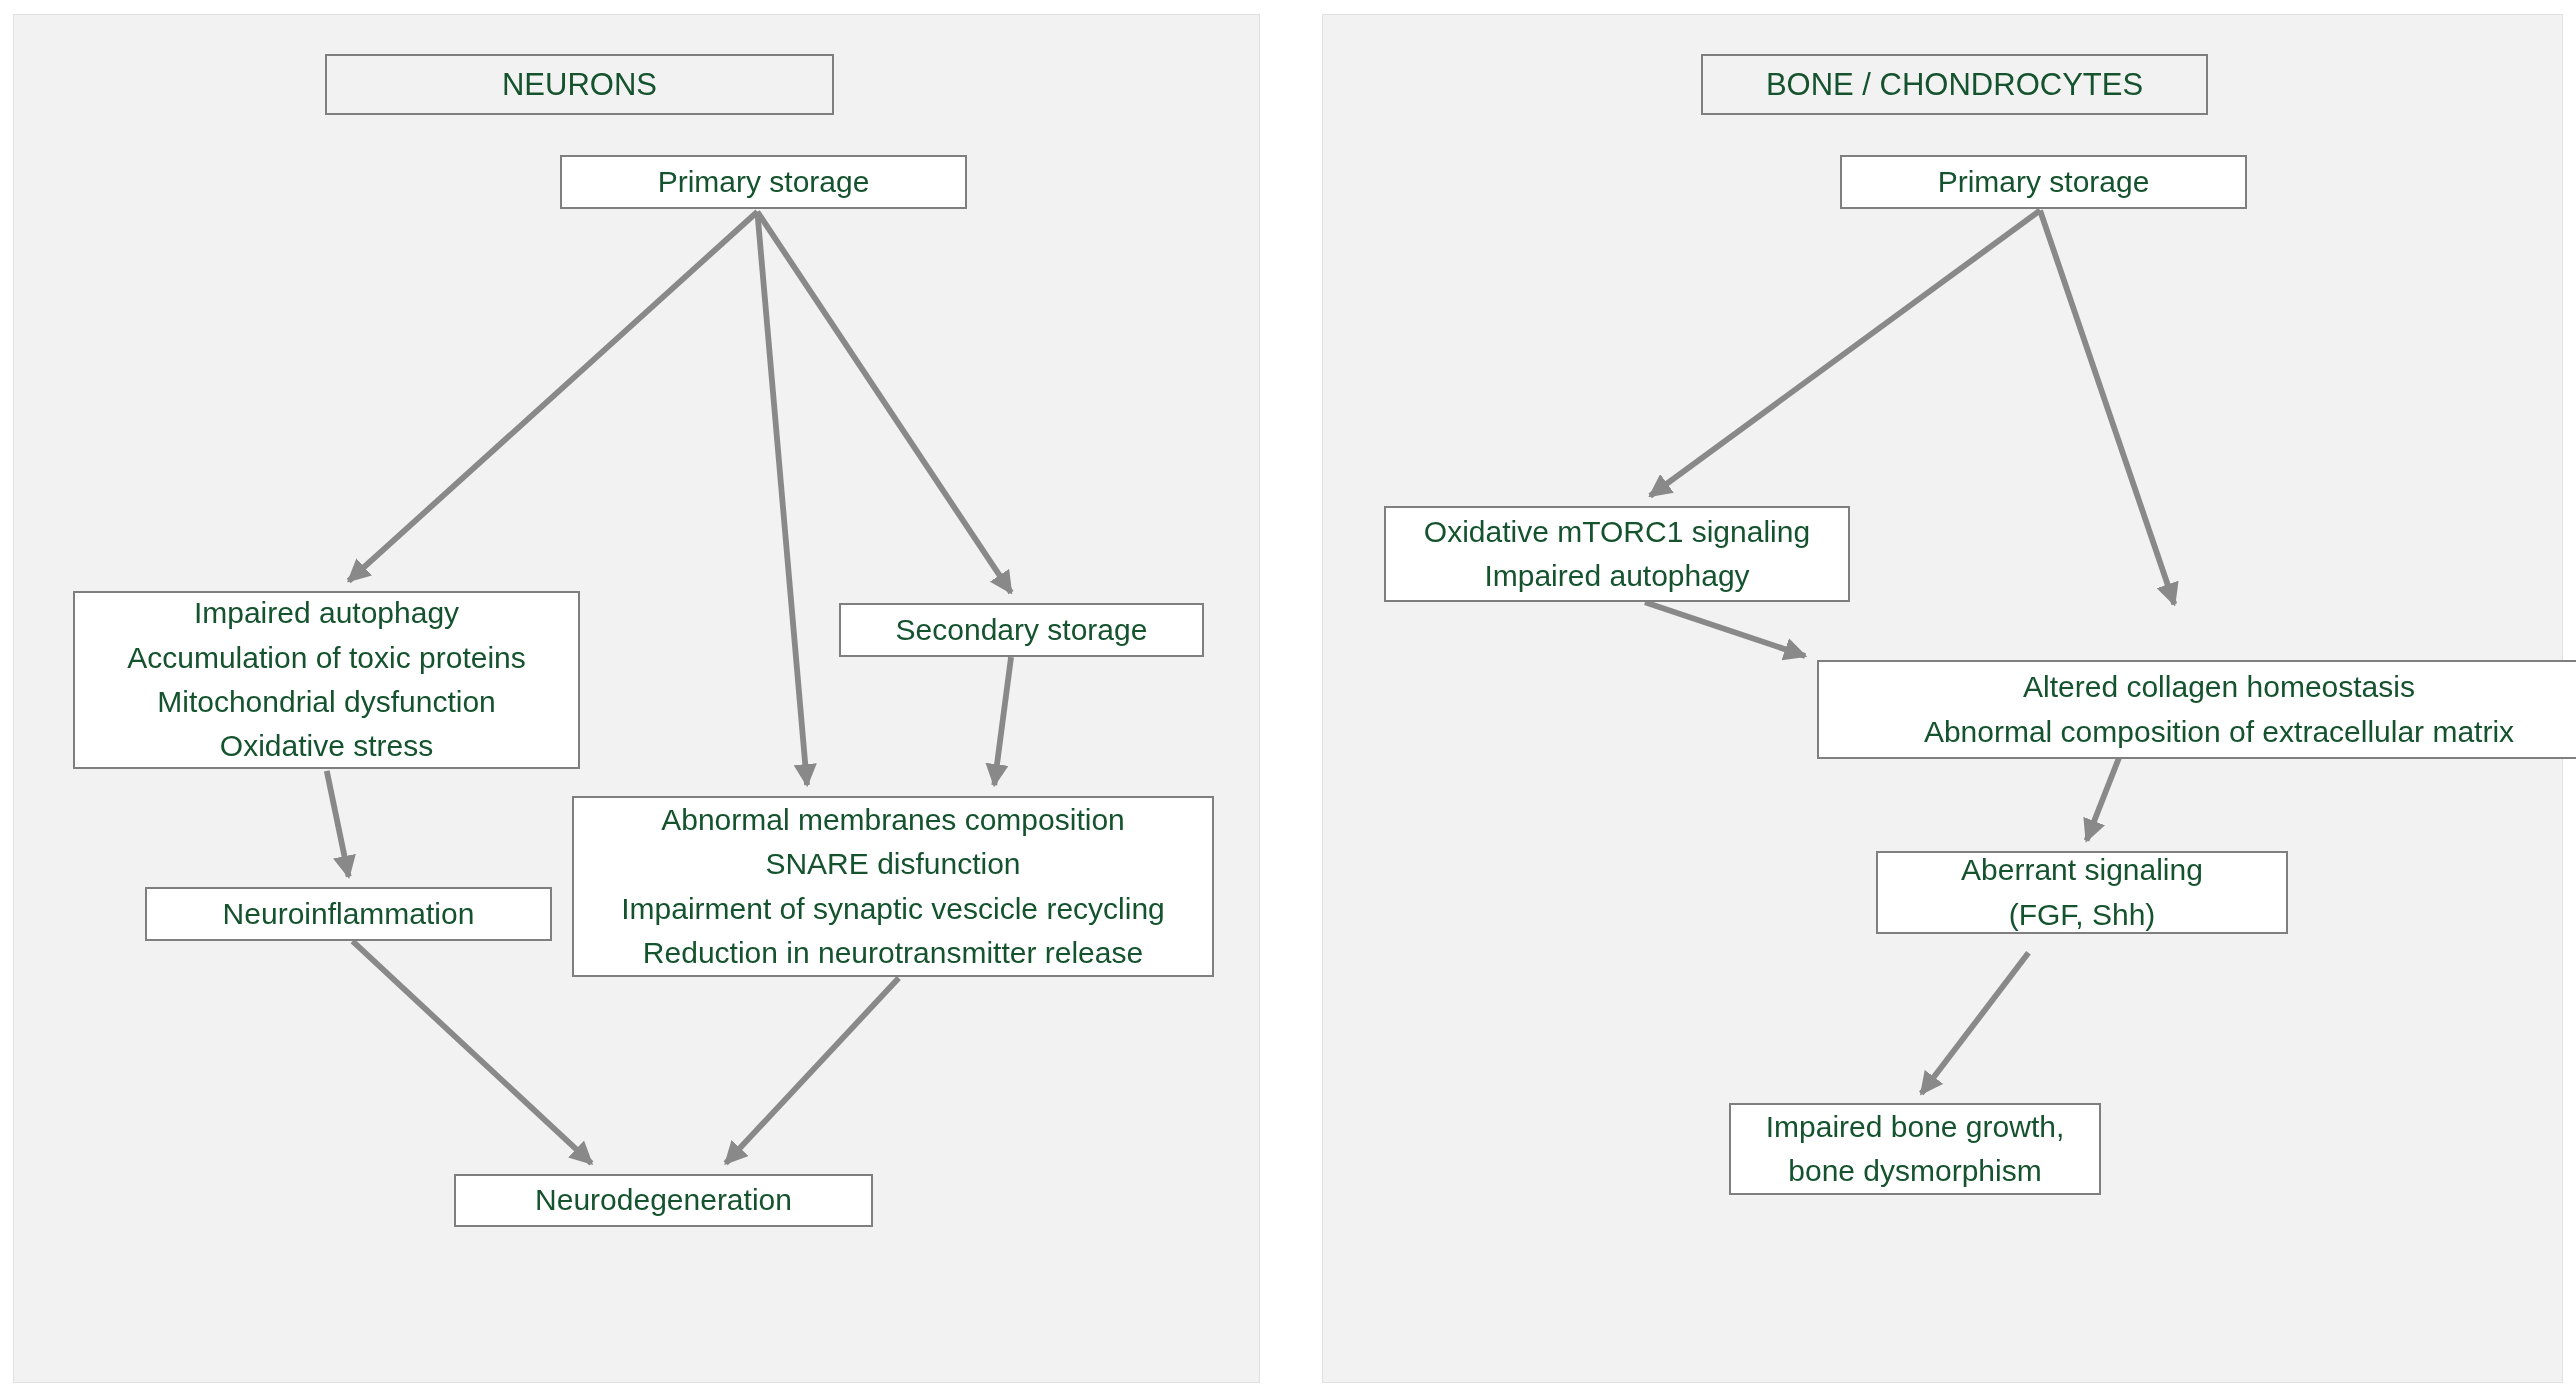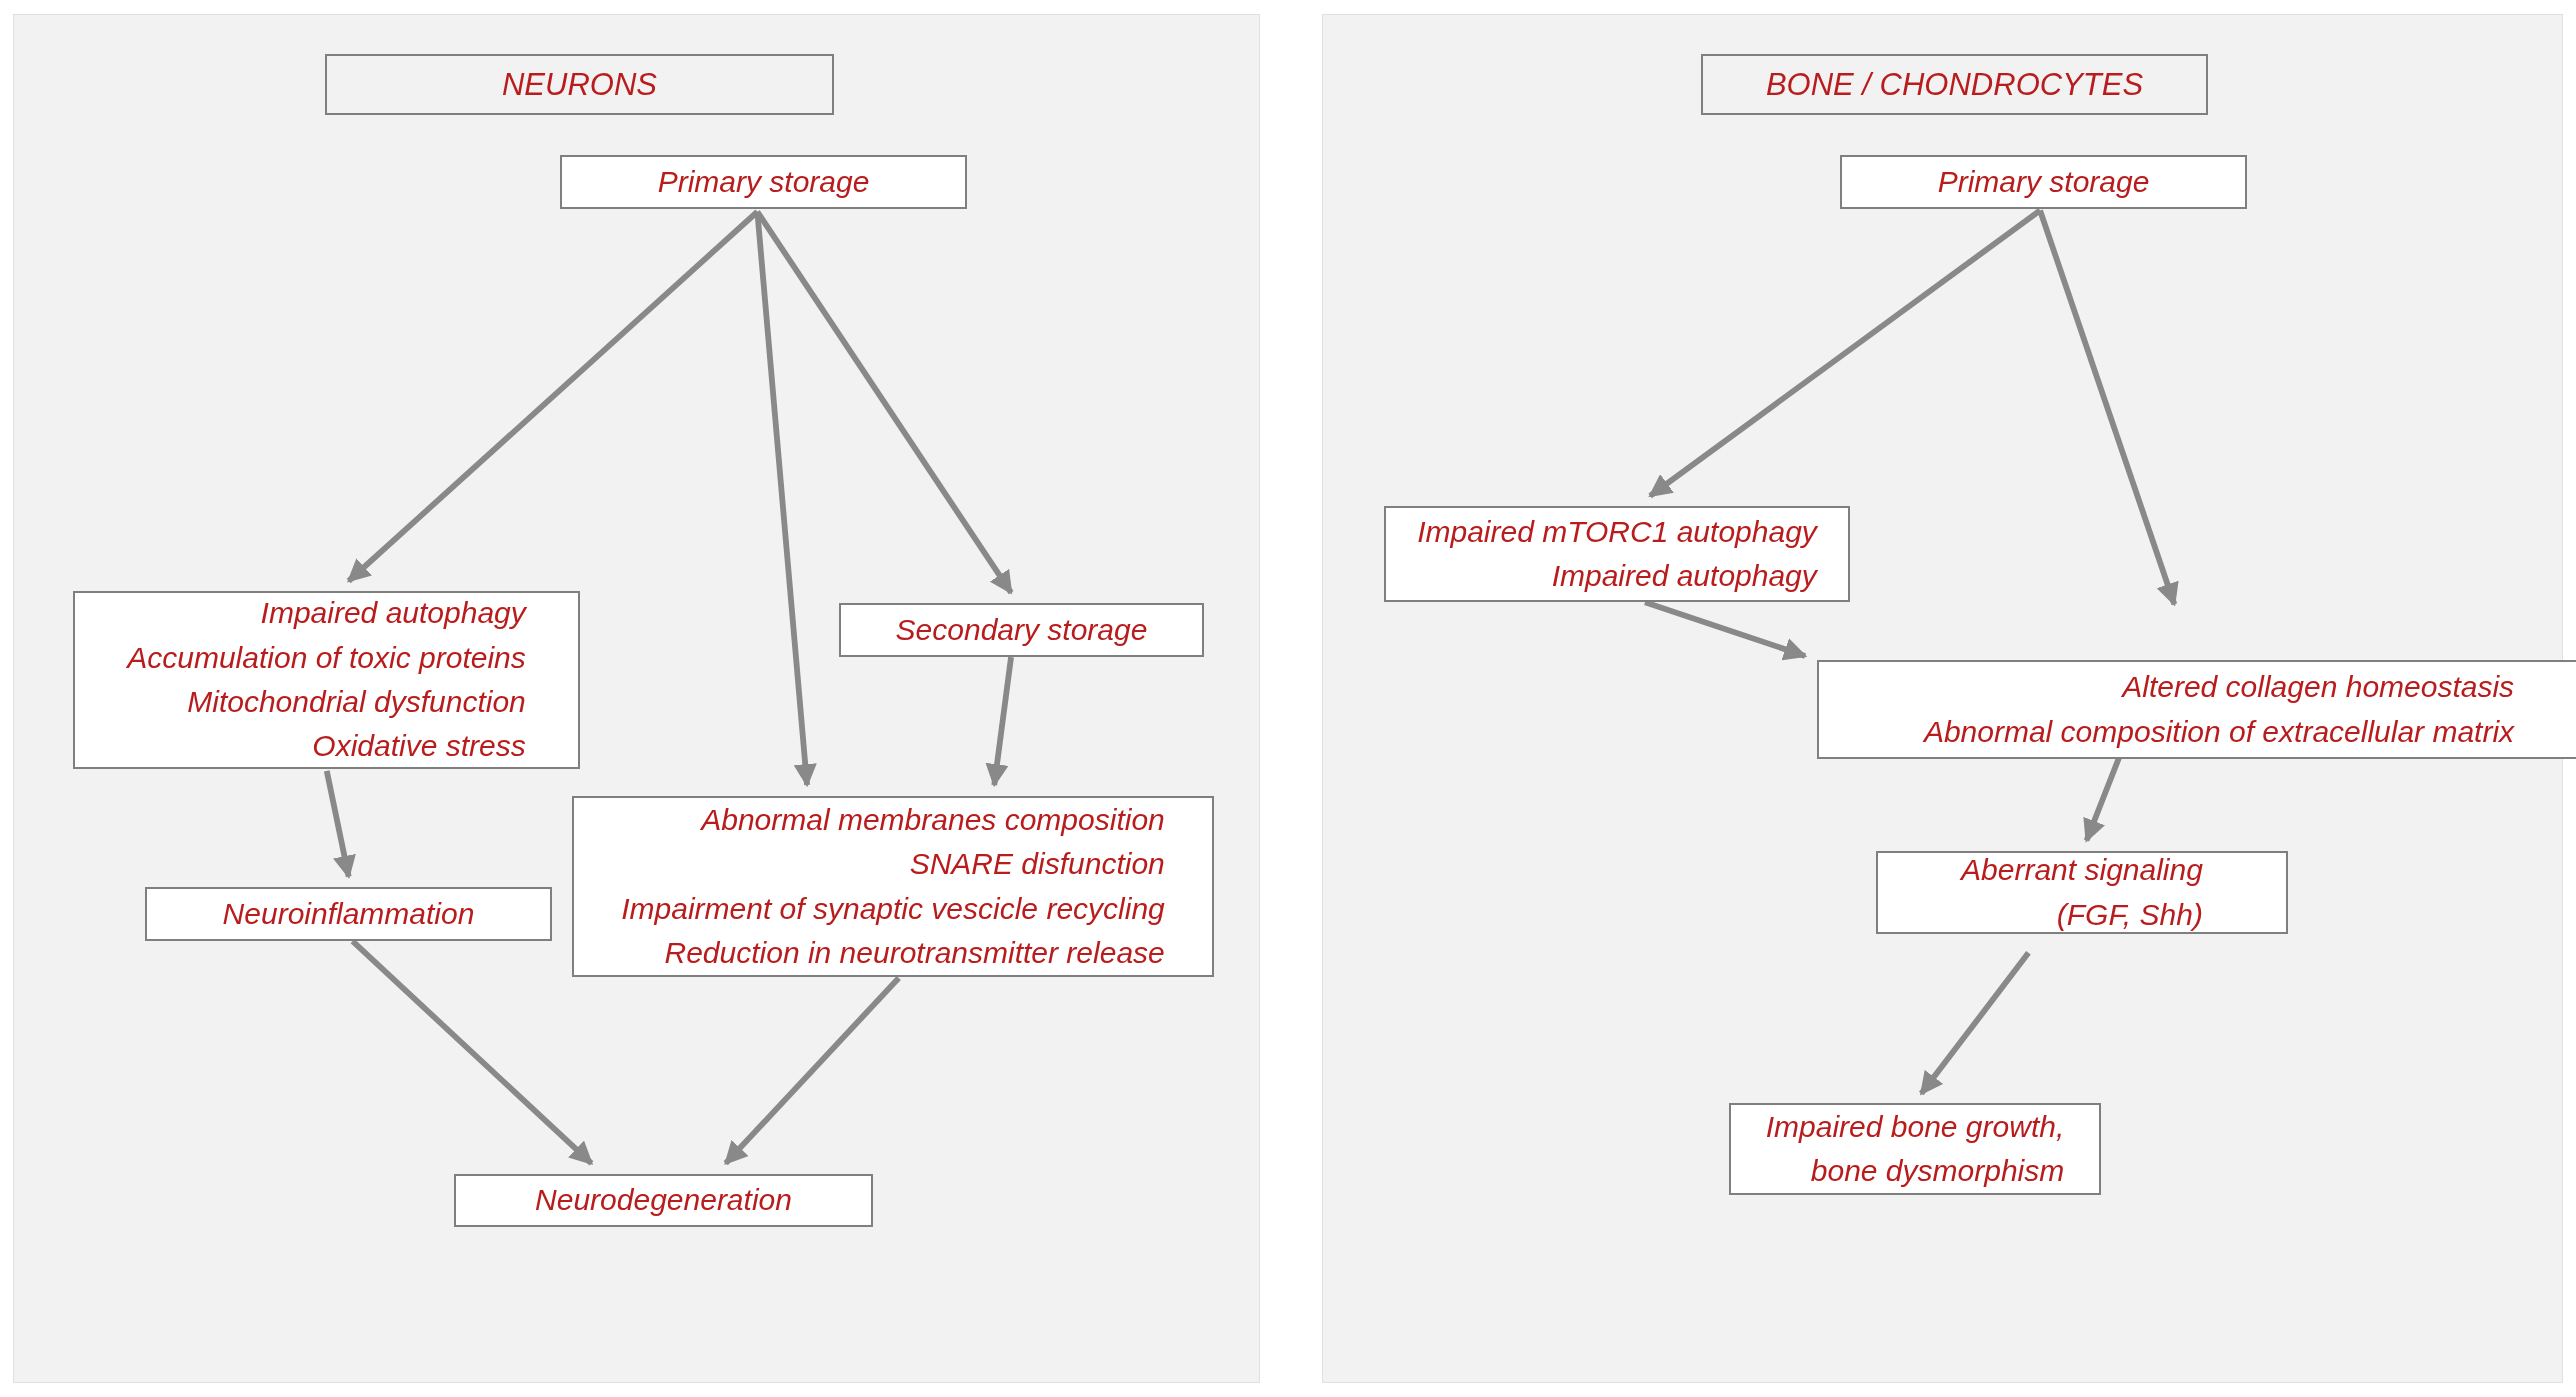--- a/index.html
+++ b/index.html
@@ -23,27 +23,26 @@
     z-index: 1;
   }
   .node {
     position: absolute;
     background: #ffffff;
     border: 2.6px solid #7f7f7f;
     box-sizing: border-box;
     display: flex;
     align-items: center;
     justify-content: center;
-    text-align: right;
+    text-align: center;
     white-space: pre-line;
     font-size: 30px;
     line-height: 1.48;
-    color: #b91c1c;
+    color: #14532d;
     z-index: 2;
-    font-style: italic;
   }
   .node.title {
     background: #f2f2f2;
     font-size: 31px;
   }
 </style>
 </head>
 <body>
 
 <div class="panel" style="left:13px; top:14px; width:1247px; height:1369px;"></div>
@@ -90,21 +89,21 @@
 Reduction in neurotransmitter release</div>
 
 <div class="node" style="left:145px; top:887px; width:407px; height:54px;">Neuroinflammation</div>
 
 <div class="node" style="left:454px; top:1174px; width:419px; height:53px;">Neurodegeneration</div>
 
 <div class="node title" style="left:1701px; top:54px; width:507px; height:61px;">BONE / CHONDROCYTES</div>
 
 <div class="node" style="left:1840px; top:155px; width:407px; height:54px;">Primary storage</div>
 
-<div class="node" style="left:1384px; top:506px; width:466px; height:96px;">Impaired mTORC1 autophagy
+<div class="node" style="left:1384px; top:506px; width:466px; height:96px;">Oxidative mTORC1 signaling
 Impaired autophagy</div>
 
 <div class="node" style="left:1817px; top:615px; width:804px; height:99px;margin-top:45px;">Altered collagen homeostasis
 Abnormal composition of extracellular matrix</div>
 
 <div class="node" style="left:1876px; top:851px; width:412px; height:83px;">Aberrant signaling
 (FGF, Shh)</div>
 
 <div class="node" style="left:1729px; top:1103px; width:372px; height:92px;">Impaired bone growth,
 bone dysmorphism</div>

